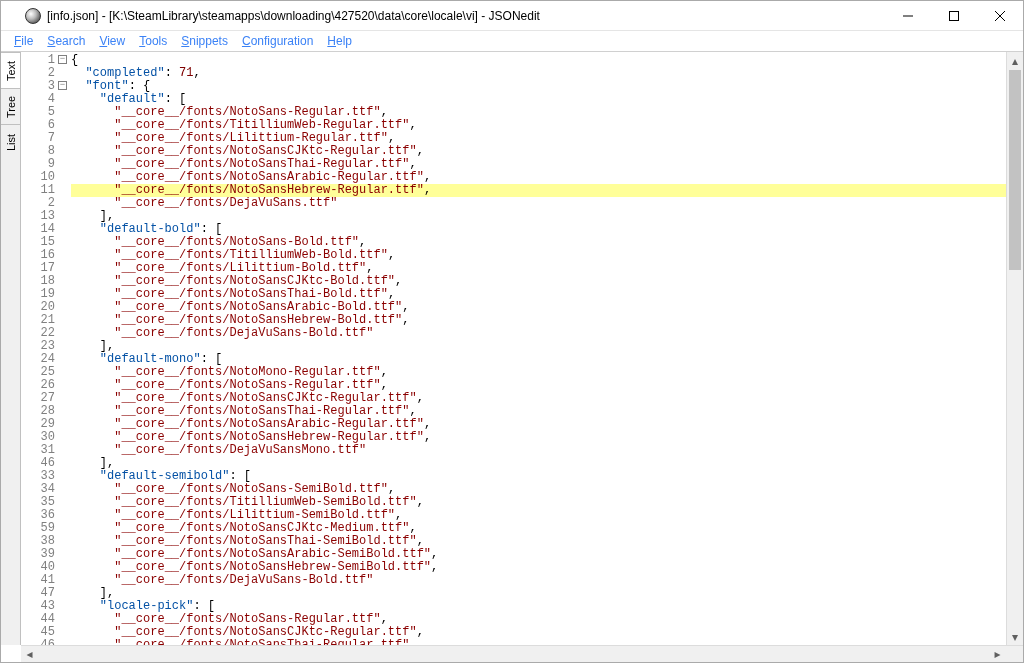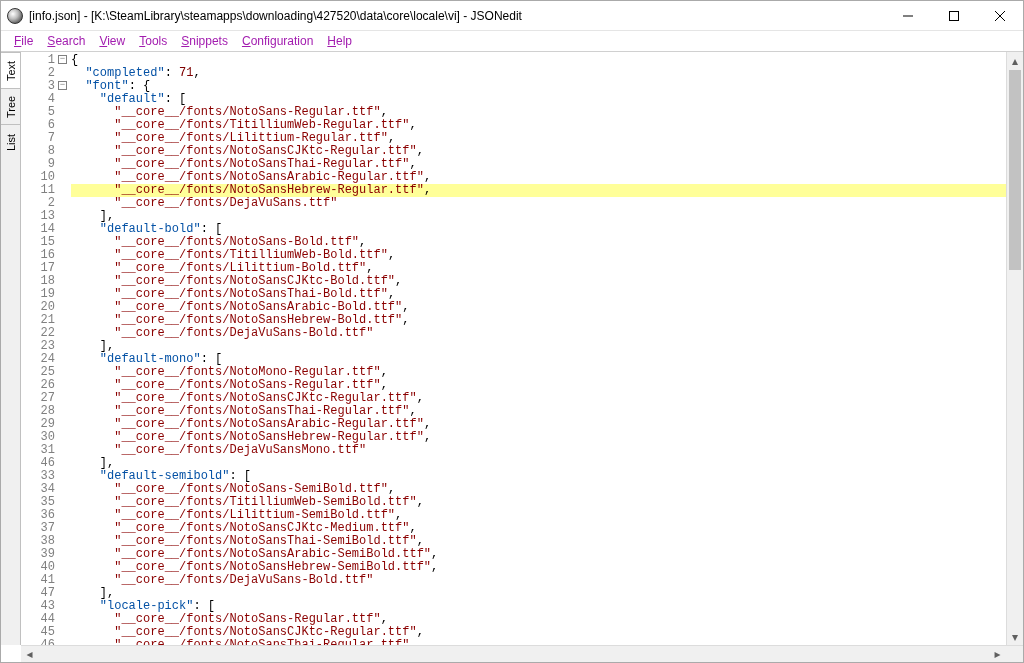--- a/index.html
+++ b/index.html
@@ -13,21 +13,21 @@
     height: 663px;
     border: 1px solid #aaa;
     display: flex;
     flex-direction: column;
   }
   .titlebar {
     height: 30px;
     background: #fff;
     display: flex;
     align-items: center;
-    padding-left: 6px;
+    padding-left: 24px;
     border-bottom: 1px solid #e5e5e5;
   }
   .titlebar .app-icon {
     width: 16px; height: 16px;
     border-radius: 50%;
     background: radial-gradient(circle at 35% 35%, #fff 0%, #bbb 40%, #222 100%);
     border: 1px solid #333;
     margin-right: 6px;
     flex-shrink: 0;
   }
@@ -41,21 +41,21 @@
   .menubar {
     height: 21px;
     display: flex;
     align-items: center;
     padding-left: 6px;
     border-bottom: 1px solid #d0d0d0;
     background: #fff;
   }
   .menubar .menuitem {
     padding: 20px 7px;
-    color: #a21caf;
+    color: #3b82f6;
   }
   .menubar .menuitem u { text-decoration: underline; }
   .body {
     flex: 1;
     display: flex;
     min-height: 0;
     background: #fff;
   }
   .sidetabs {
     width: 20px;
@@ -253,21 +253,21 @@
         <div class="gline">27</div>
         <div class="gline">28</div>
         <div class="gline">29</div>
         <div class="gline">30</div>
         <div class="gline">31</div>
         <div class="gline">46</div>
         <div class="gline">33</div>
         <div class="gline">34</div>
         <div class="gline">35</div>
         <div class="gline">36</div>
-        <div class="gline">37</div>
+        <div class="gline">59</div>
         <div class="gline">38</div>
         <div class="gline">39</div>
         <div class="gline">40</div>
         <div class="gline">41</div>
         <div class="gline">47</div>
         <div class="gline">43</div>
         <div class="gline">44</div>
         <div class="gline">45</div>
         <div class="gline">46</div>
       </div>

